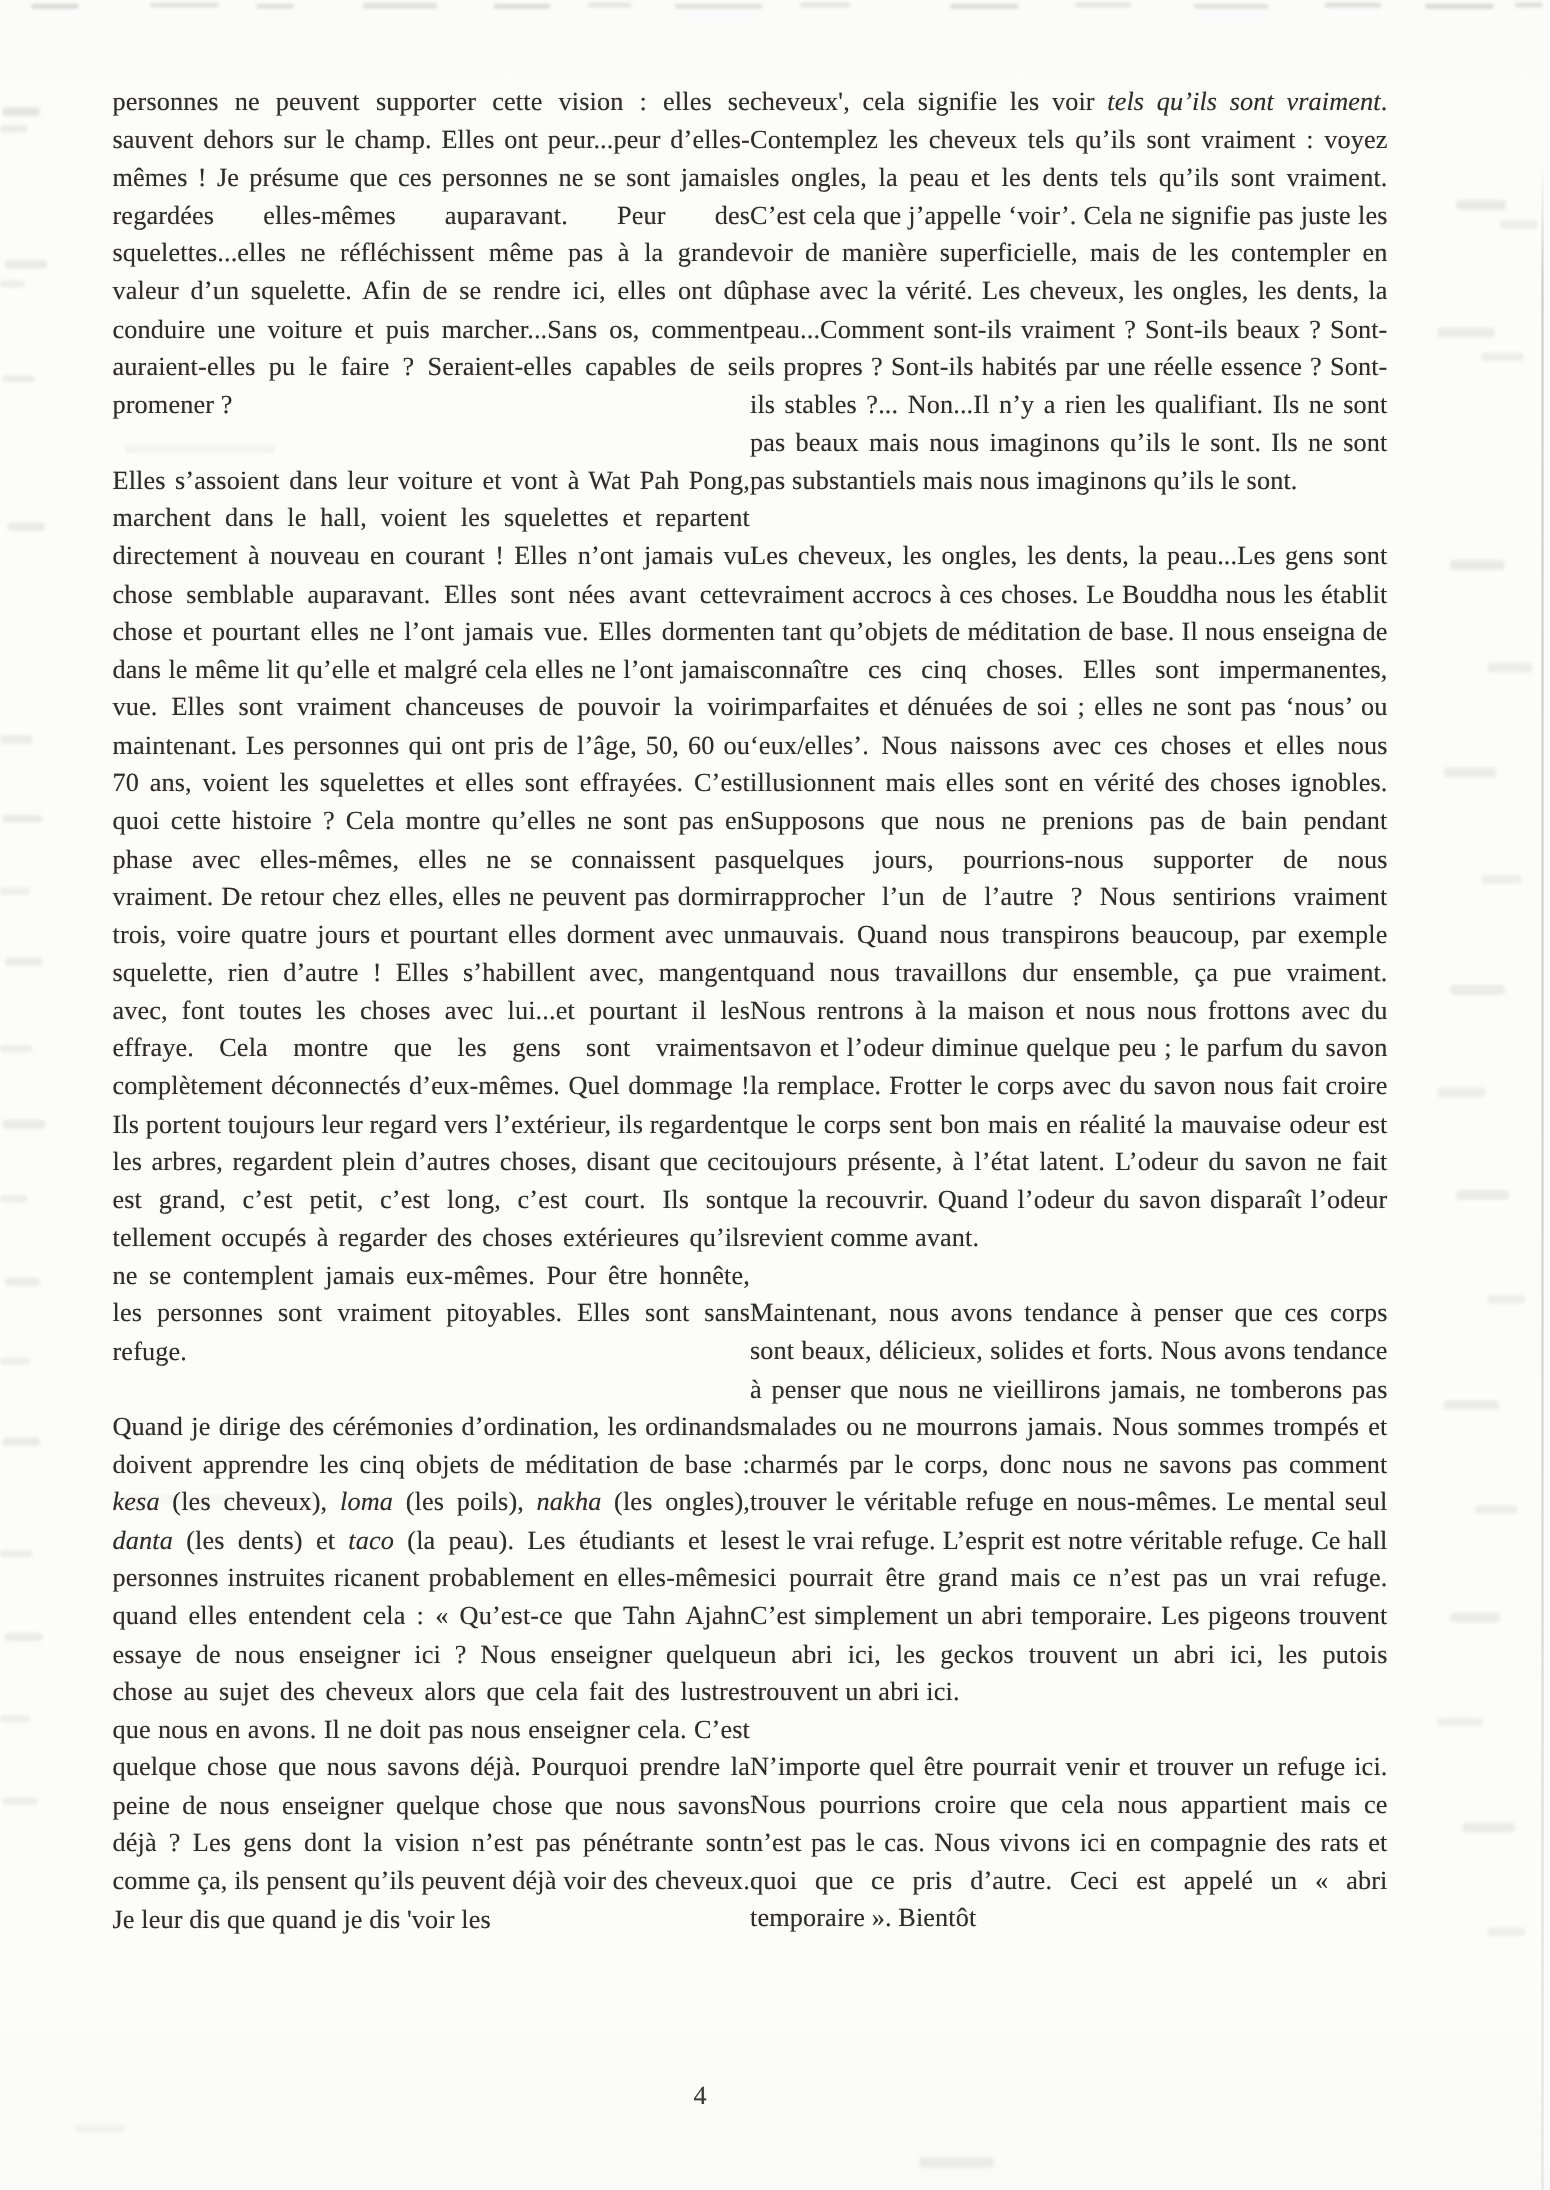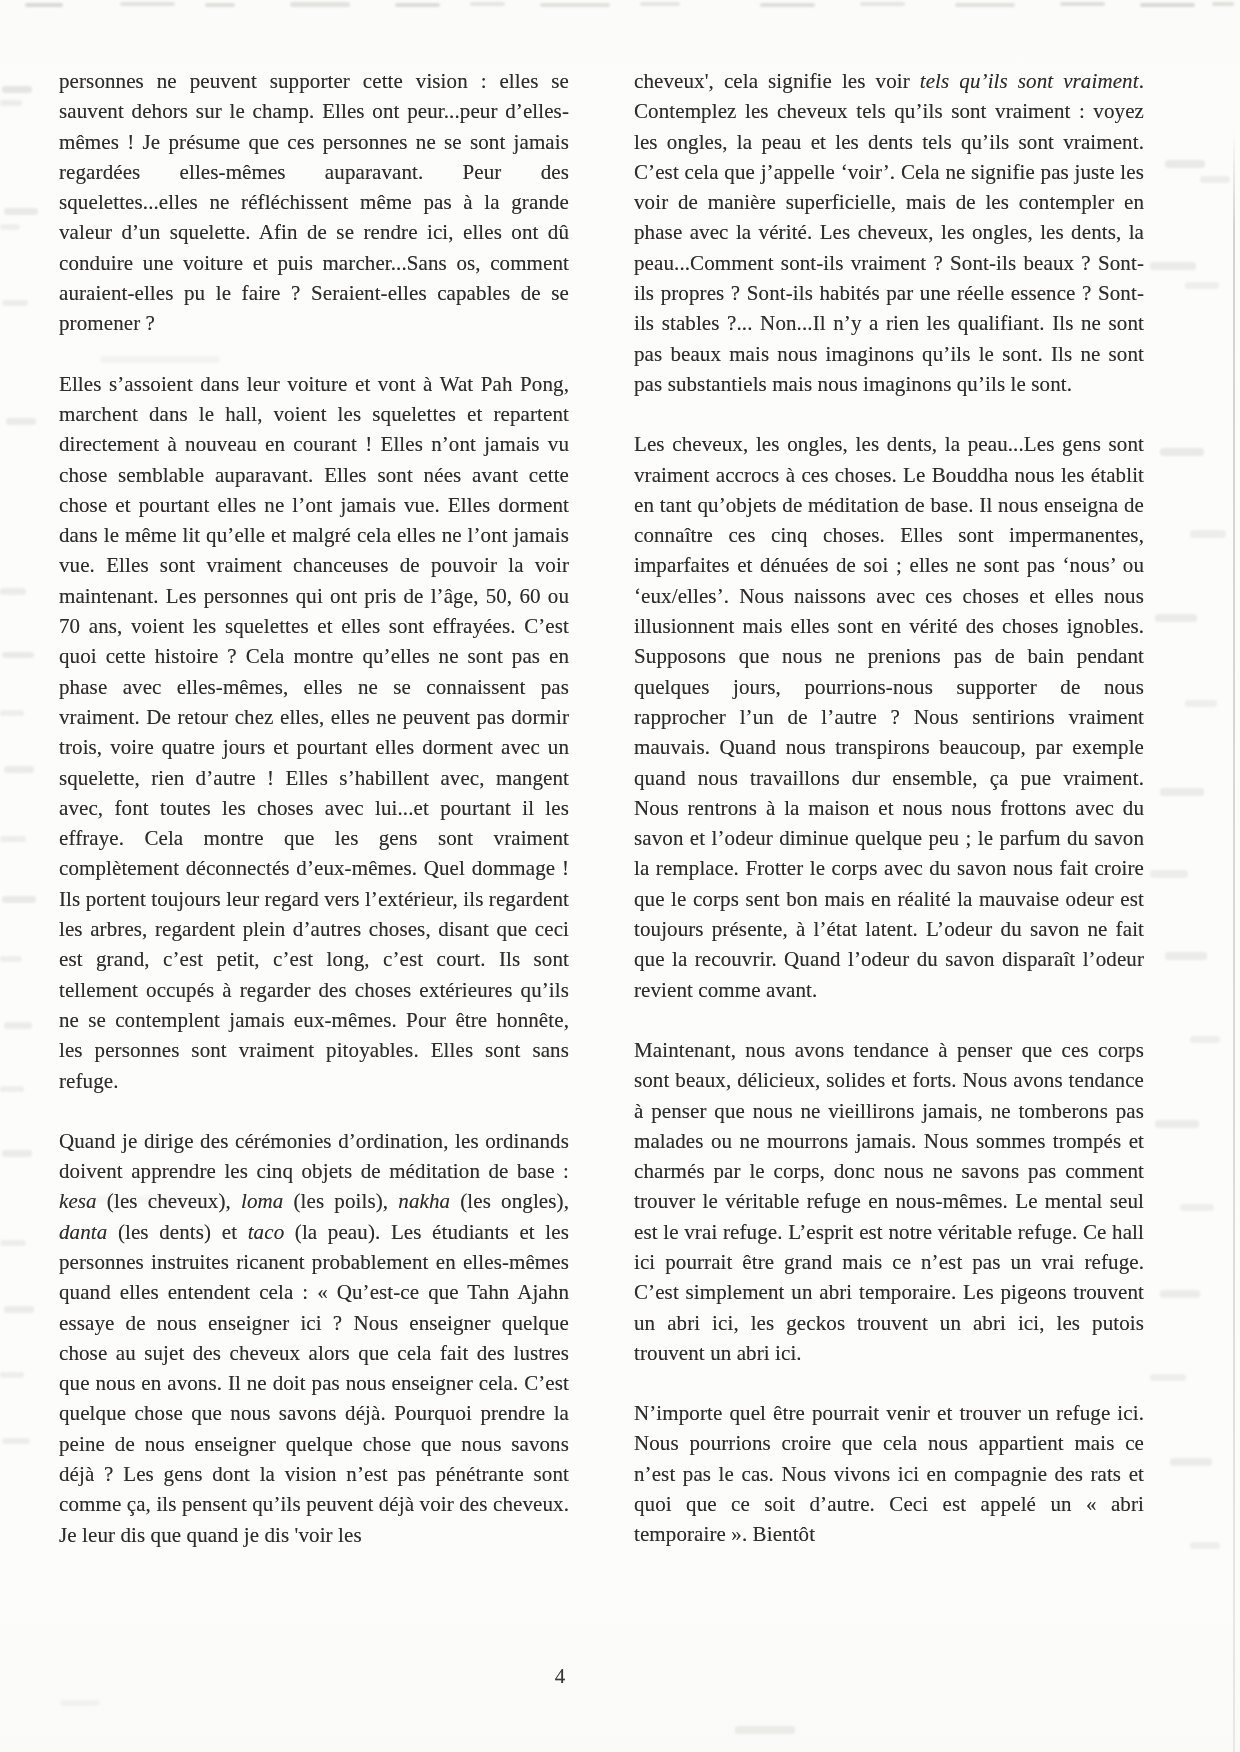--- a/index.html
+++ b/index.html
@@ -10,23 +10,22 @@
     overflow: hidden;
   }
   .page {
     position: relative;
     width: 1240px; height: 1752px;
     background: linear-gradient(180deg, #fbfbf9 0%, #fcfcfb 8%, #fcfcfb 90%, #fafaf8 100%);
     overflow: hidden;
   }
   .columns {
     position: absolute;
-    top: 66px; left: 59px;
+    top: 66px; left: 90px;
     display: flex;
-    gap: 65px;
   }
   .col {
     width: 510px;
     font-size: 21px;
     line-height: 30.3px;
     color: #2e2d2b;
     text-align: justify;
     text-justify: inter-word;
     letter-spacing: 0.1px;
   }
@@ -127,17 +126,17 @@
   <main class="columns">
     <section class="col" id="col-left">
         <p><span>personnes ne peuvent supporter cette vision : elles se sauvent dehors sur le champ. Elles ont peur...peur d’elles-mêmes ! Je présume que ces personnes ne se sont jamais regardées elles-mêmes auparavant. Peur des squelettes...elles ne réfléchissent même pas à la grande valeur d’un squelette. Afin de se rendre ici, elles ont dû conduire une voiture et puis marcher...Sans os, comment auraient-elles pu le faire ? Seraient-elles capables de se promener ?</span></p>
         <p><span>Elles s’assoient dans leur voiture et vont à Wat Pah Pong, marchent dans le hall, voient les squelettes et repartent directement à nouveau en courant ! Elles n’ont jamais vu chose semblable auparavant. Elles sont nées avant cette chose et pourtant elles ne l’ont jamais vue. Elles dorment dans le même lit qu’elle et malgré cela elles ne l’ont jamais vue. Elles sont vraiment chanceuses de pouvoir la voir maintenant. Les personnes qui ont pris de l’âge, 50, 60 ou 70 ans, voient les squelettes et elles sont effrayées. C’est quoi cette histoire ? Cela montre qu’elles ne sont pas en phase avec elles-mêmes, elles ne se connaissent pas vraiment. De retour chez elles, elles ne peuvent pas dormir trois, voire quatre jours et pourtant elles dorment avec un squelette, rien d’autre ! Elles s’habillent avec, mangent avec, font toutes les choses avec lui...et pourtant il les effraye. Cela montre que les gens sont vraiment complètement déconnectés d’eux-mêmes. Quel dommage ! Ils portent toujours leur regard vers l’extérieur, ils regardent les arbres, regardent plein d’autres choses, disant que ceci est grand, c’est petit, c’est long, c’est court. Ils sont tellement occupés à regarder des choses extérieures qu’ils ne se contemplent jamais eux-mêmes. Pour être honnête, les personnes sont vraiment pitoyables. Elles sont sans refuge.</span></p>
         <p><span>Quand je dirige des cérémonies d’ordination, les ordinands doivent apprendre les cinq objets de méditation de base : </span><span class="it">kesa</span><span> (les cheveux), </span><span class="it">loma</span><span> (les poils), </span><span class="it">nakha</span><span> (les ongles), </span><span class="it">danta</span><span> (les dents) et </span><span class="it">taco</span><span> (la peau). Les étudiants et les personnes instruites ricanent probablement en elles-mêmes quand elles entendent cela : « Qu’est-ce que Tahn Ajahn essaye de nous enseigner ici ? Nous enseigner quelque chose au sujet des cheveux alors que cela fait des lustres que nous en avons. Il ne doit pas nous enseigner cela. C’est quelque chose que nous savons déjà. Pourquoi prendre la peine de nous enseigner quelque chose que nous savons déjà ? Les gens dont la vision n’est pas pénétrante sont comme ça, ils pensent qu’ils peuvent déjà voir des cheveux. Je leur dis que quand je dis 'voir les</span></p>
       </section>
     <section class="col" id="col-right">
         <p><span>cheveux', cela signifie les voir </span><span class="it">tels qu’ils sont vraiment</span><span>. Contemplez les cheveux tels qu’ils sont vraiment : voyez les ongles, la peau et les dents tels qu’ils sont vraiment. C’est cela que j’appelle ‘voir’. Cela ne signifie pas juste les voir de manière superficielle, mais de les contempler en phase avec la vérité. Les cheveux, les ongles, les dents, la peau...Comment sont-ils vraiment ? Sont-ils beaux ? Sont-ils propres ? Sont-ils habités par une réelle essence ? Sont-ils stables ?... Non...Il n’y a rien les qualifiant. Ils ne sont pas beaux mais nous imaginons qu’ils le sont. Ils ne sont pas substantiels mais nous imaginons qu’ils le sont.</span></p>
         <p><span>Les cheveux, les ongles, les dents, la peau...Les gens sont vraiment accrocs à ces choses. Le Bouddha nous les établit en tant qu’objets de méditation de base. Il nous enseigna de connaître ces cinq choses. Elles sont impermanentes, imparfaites et dénuées de soi ; elles ne sont pas ‘nous’ ou ‘eux/elles’. Nous naissons avec ces choses et elles nous illusionnent mais elles sont en vérité des choses ignobles. Supposons que nous ne prenions pas de bain pendant quelques jours, pourrions-nous supporter de nous rapprocher l’un de l’autre ? Nous sentirions vraiment mauvais. Quand nous transpirons beaucoup, par exemple quand nous travaillons dur ensemble, ça pue vraiment. Nous rentrons à la maison et nous nous frottons avec du savon et l’odeur diminue quelque peu ; le parfum du savon la remplace. Frotter le corps avec du savon nous fait croire que le corps sent bon mais en réalité la mauvaise odeur est toujours présente, à l’état latent. L’odeur du savon ne fait que la recouvrir. Quand l’odeur du savon disparaît l’odeur revient comme avant.</span></p>
         <p><span>Maintenant, nous avons tendance à penser que ces corps sont beaux, délicieux, solides et forts. Nous avons tendance à penser que nous ne vieillirons jamais, ne tomberons pas malades ou ne mourrons jamais. Nous sommes trompés et charmés par le corps, donc nous ne savons pas comment trouver le véritable refuge en nous-mêmes. Le mental seul est le vrai refuge. L’esprit est notre véritable refuge. Ce hall ici pourrait être grand mais ce n’est pas un vrai refuge. C’est simplement un abri temporaire. Les pigeons trouvent un abri ici, les geckos trouvent un abri ici, les putois trouvent un abri ici.</span></p>
-        <p><span>N’importe quel être pourrait venir et trouver un refuge ici. Nous pourrions croire que cela nous appartient mais ce n’est pas le cas. Nous vivons ici en compagnie des rats et quoi que ce soit d’autre. Ceci est appelé un « abri temporaire ». Bientôt</span></p>
+        <p><span>N’importe quel être pourrait venir et trouver un refuge ici. Nous pourrions croire que cela nous appartient mais ce n’est pas le cas. Nous vivons ici en compagnie des rats et quoi que ce pris d’autre. Ceci est appelé un « abri temporaire ». Bientôt</span></p>
       </section>
   </main>
   <div class="page-number">4</div>
 </div>
 
 </body></html>

